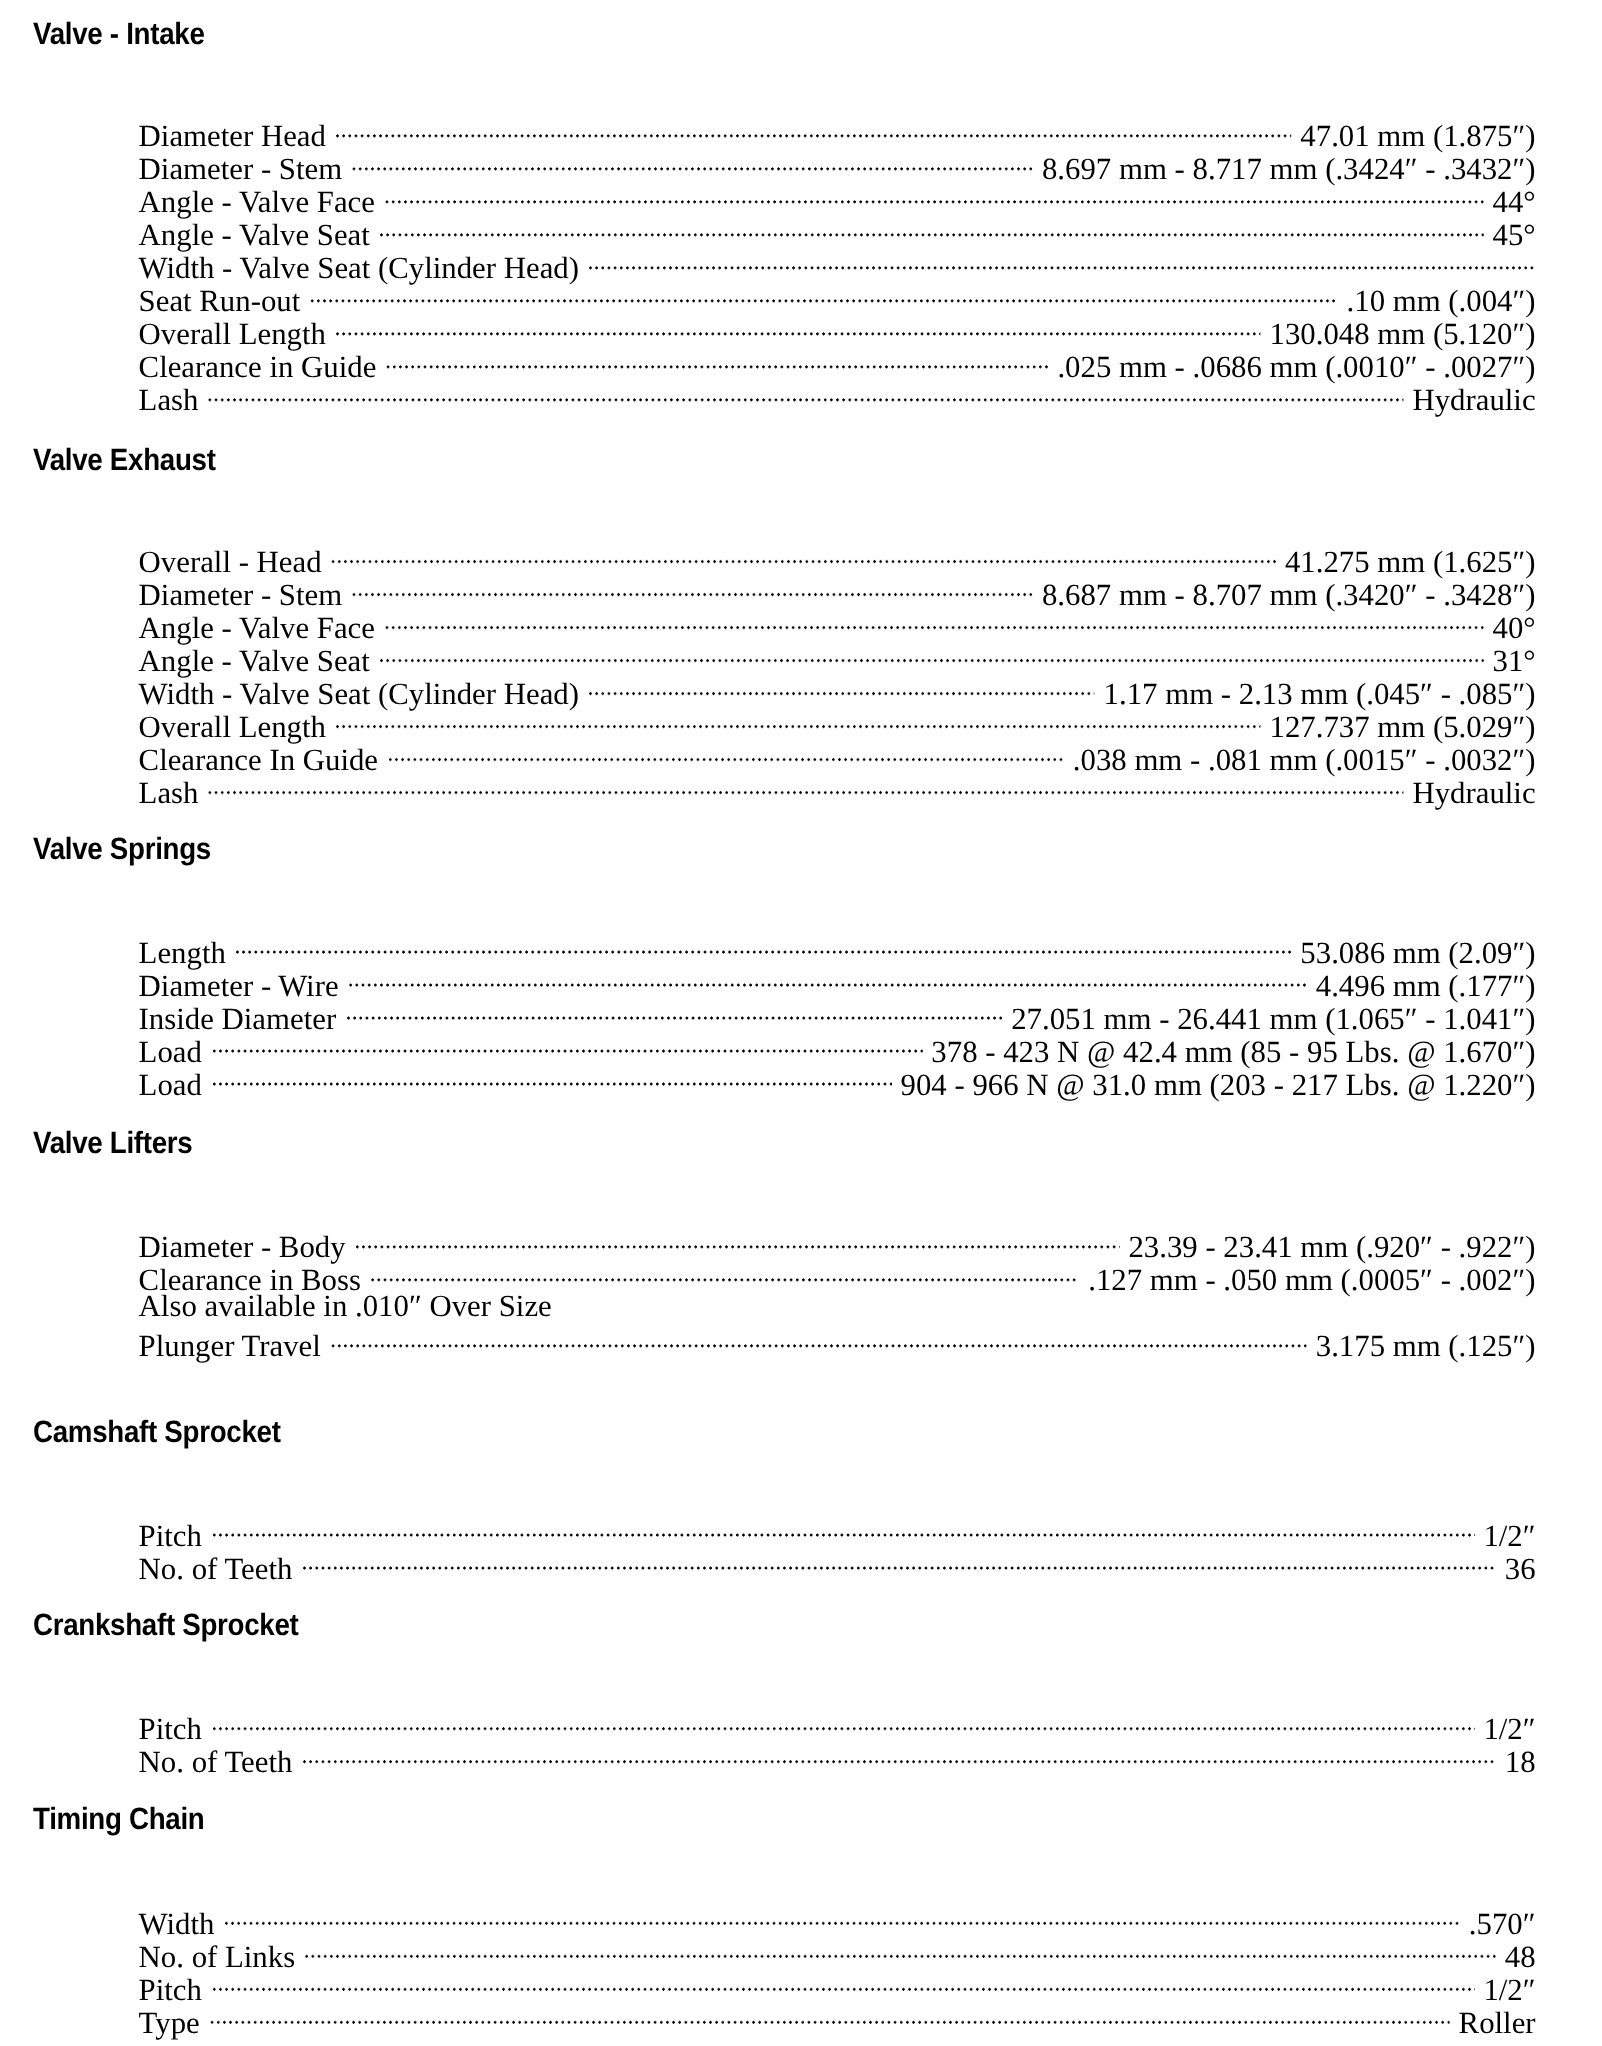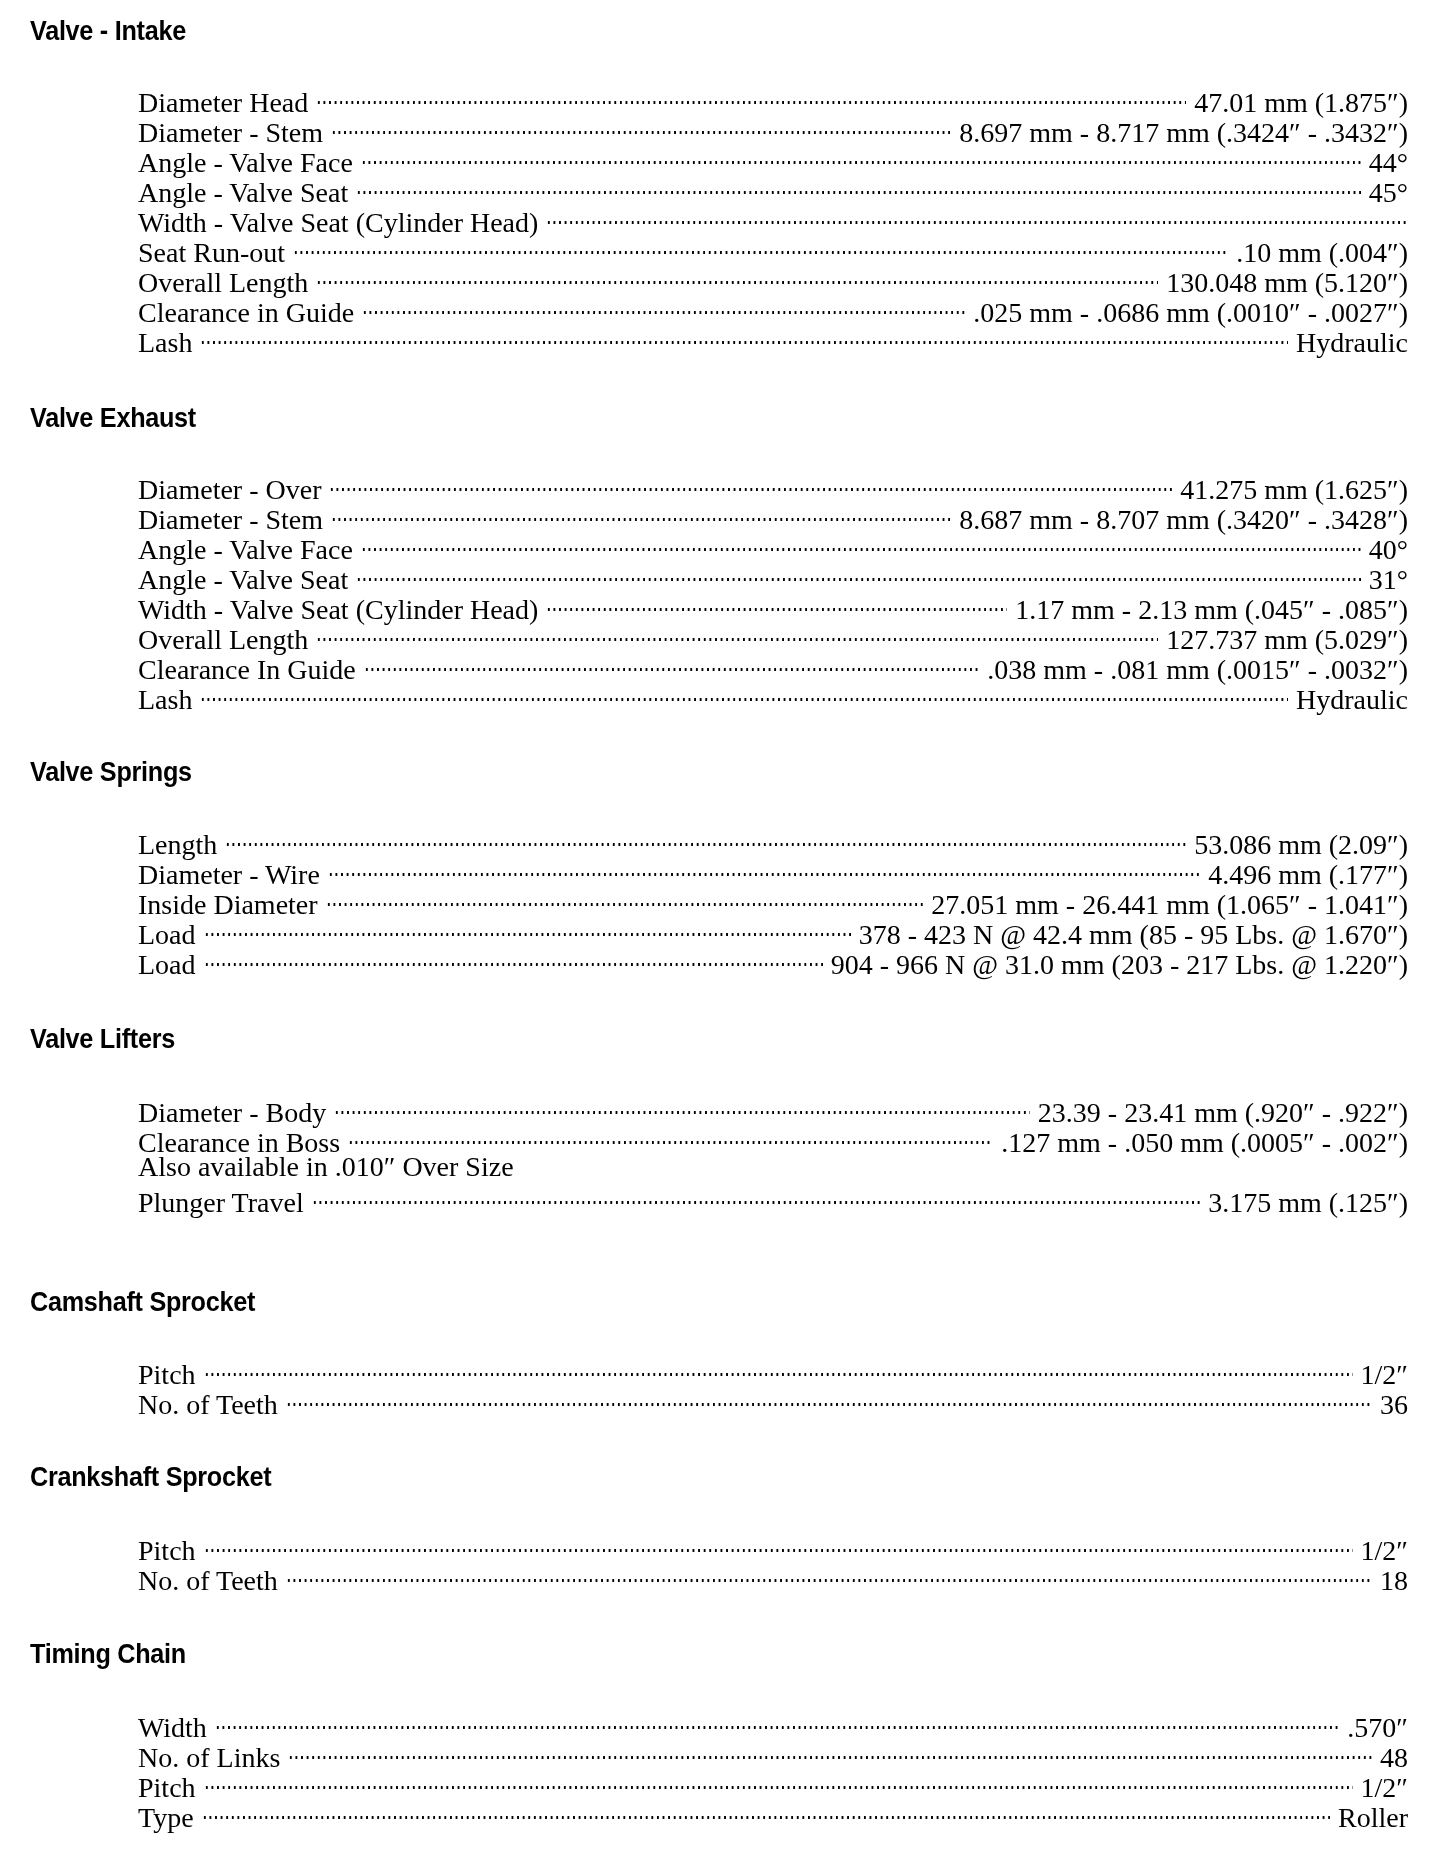--- a/index.html
+++ b/index.html
@@ -5,21 +5,21 @@
   html, body { margin: 0; padding: 0; background: #ffffff; }
   body { width: 1456px; height: 1860px; position: relative; overflow: hidden; color: #000; }
   .section { position: absolute; left: 0; width: 1456px; }
   .heading {
     position: absolute; left: 30px; top: 0;
     font-family: "Liberation Sans", sans-serif; font-weight: bold;
     font-size: 28px; line-height: 30px; letter-spacing: -0.3px;
     transform: scaleX(0.9); transform-origin: left center;
     white-space: nowrap;
   }
-  .rows { position: absolute; left: 138px; width: 1270px; }
+  .rows { position: absolute; left: 126px; width: 1270px; margin-top: 21px; }
   .row {
     display: flex; align-items: baseline; height: 30px;
     font-family: "Liberation Serif", serif; font-size: 28px; line-height: 30px;
     white-space: nowrap;
   }
   .label { flex: 0 0 auto; padding-right: 8px; }
   .leader {
     flex: 1 1 auto; overflow: hidden; height: 30px; position: relative;
   }
   .leader::before {
@@ -79,21 +79,21 @@
         <span class="leader"></span>
         <span class="value">Hydraulic</span>
       </div>
   </div>
 </div>
 
 <div class="section" style="top:403px;">
   <div class="heading">Valve Exhaust</div>
   <div class="rows" style="top:66px;">
     <div class="row">
-        <span class="label">Diameter - Over</span>
+        <span class="label">Overall - Head</span>
         <span class="leader"></span>
         <span class="value">41.275 mm (1.625″)</span>
       </div>
     <div class="row">
         <span class="label">Diameter - Stem</span>
         <span class="leader"></span>
         <span class="value">8.687 mm - 8.707 mm (.3420″ - .3428″)</span>
       </div>
     <div class="row">
         <span class="label">Angle - Valve Face</span>

